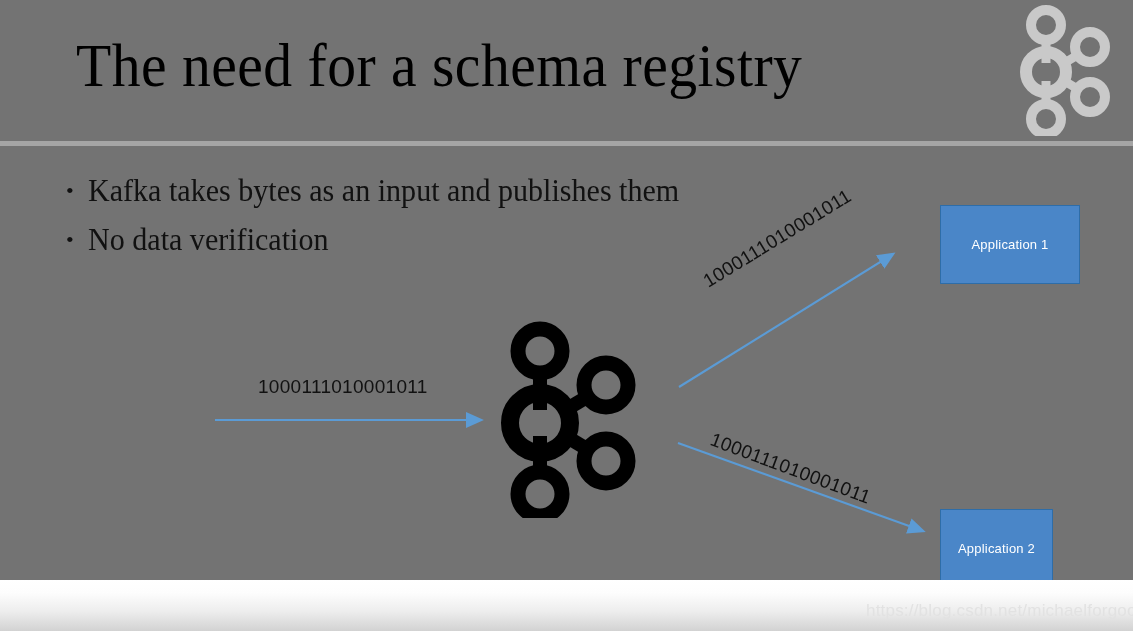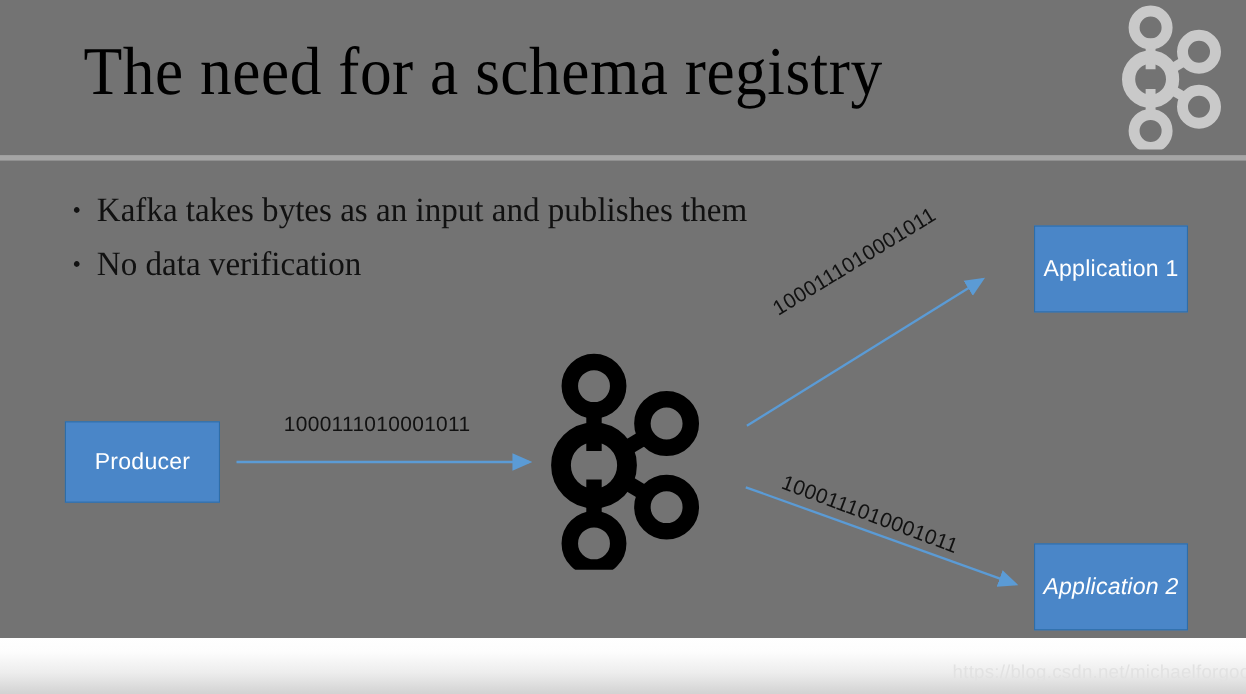--- a/index.html
+++ b/index.html
@@ -88,42 +88,41 @@
   
   .box {
     position: absolute;
     background: #4a86c8;
     border: 1px solid #2e6da8;
     box-sizing: border-box;
     display: flex;
     align-items: center;
     justify-content: center;
     color: #ffffff;
-    font-size: 21px;
+    font-size: 13px;
     font-family: "Liberation Sans", sans-serif;
     letter-spacing: 0.2px;
   }
   #box-producer {
     left: 59px;
     top: 383px;
     width: 141px;
     height: 74px;
   }
   #box-app1 {
     left: 940px;
     top: 205px;
     width: 140px;
     height: 79px;
   }
   #box-app2 {
     left: 940px;
-    top: 494px;
-    width: 140px;
+    top: 509px;
+    width: 113px;
     height: 79px;
-    font-style: italic;
   }
 
   
   .arrow-label {
     position: absolute;
     font-family: "Liberation Sans", sans-serif;
     font-size: 19px;
     color: #111111;
     white-space: nowrap;
     letter-spacing: 0.3px;
@@ -232,23 +231,20 @@
       <line x1="62" y1="94" x2="92" y2="76" stroke-width="14"></line>
       <line x1="62" y1="116" x2="92" y2="134" stroke-width="14"></line>
       <circle cx="40" cy="33" r="22" stroke-width="15"></circle>
       <circle cx="40" cy="105" r="30" stroke-width="18"></circle>
       <circle cx="40" cy="176" r="22" stroke-width="15"></circle>
       <circle cx="106" cy="67" r="22" stroke-width="15"></circle>
       <circle cx="106" cy="143" r="22" stroke-width="15"></circle>
     </g>
   </svg>
 
-  <div class="box" id="box-producer">
-    <span>Producer</span>
-  </div>
 
   <div class="box" id="box-app1">
     <span>Application 1</span>
   </div>
 
   <div class="box" id="box-app2">
     <span>Application 2</span>
   </div>
 
   <div class="arrow-label" id="label-straight">1000111010001011</div>

